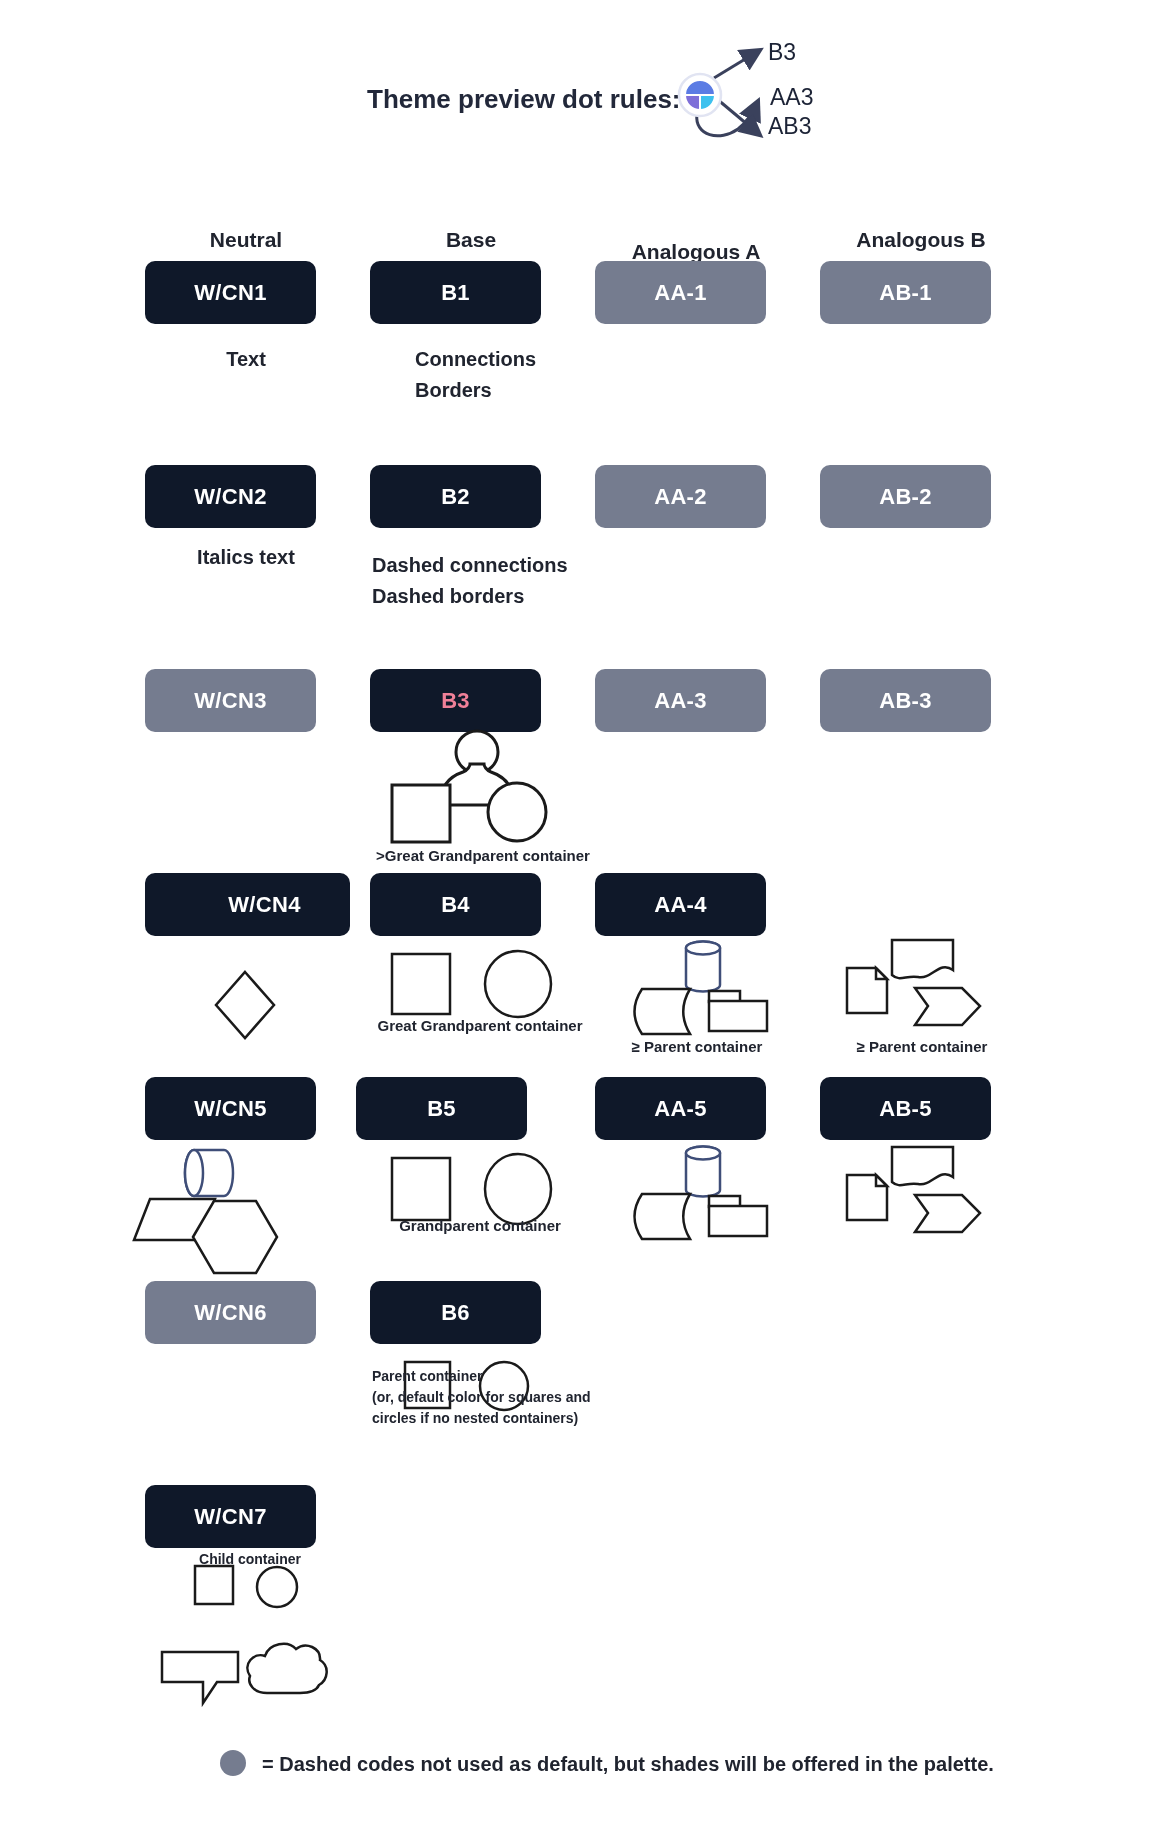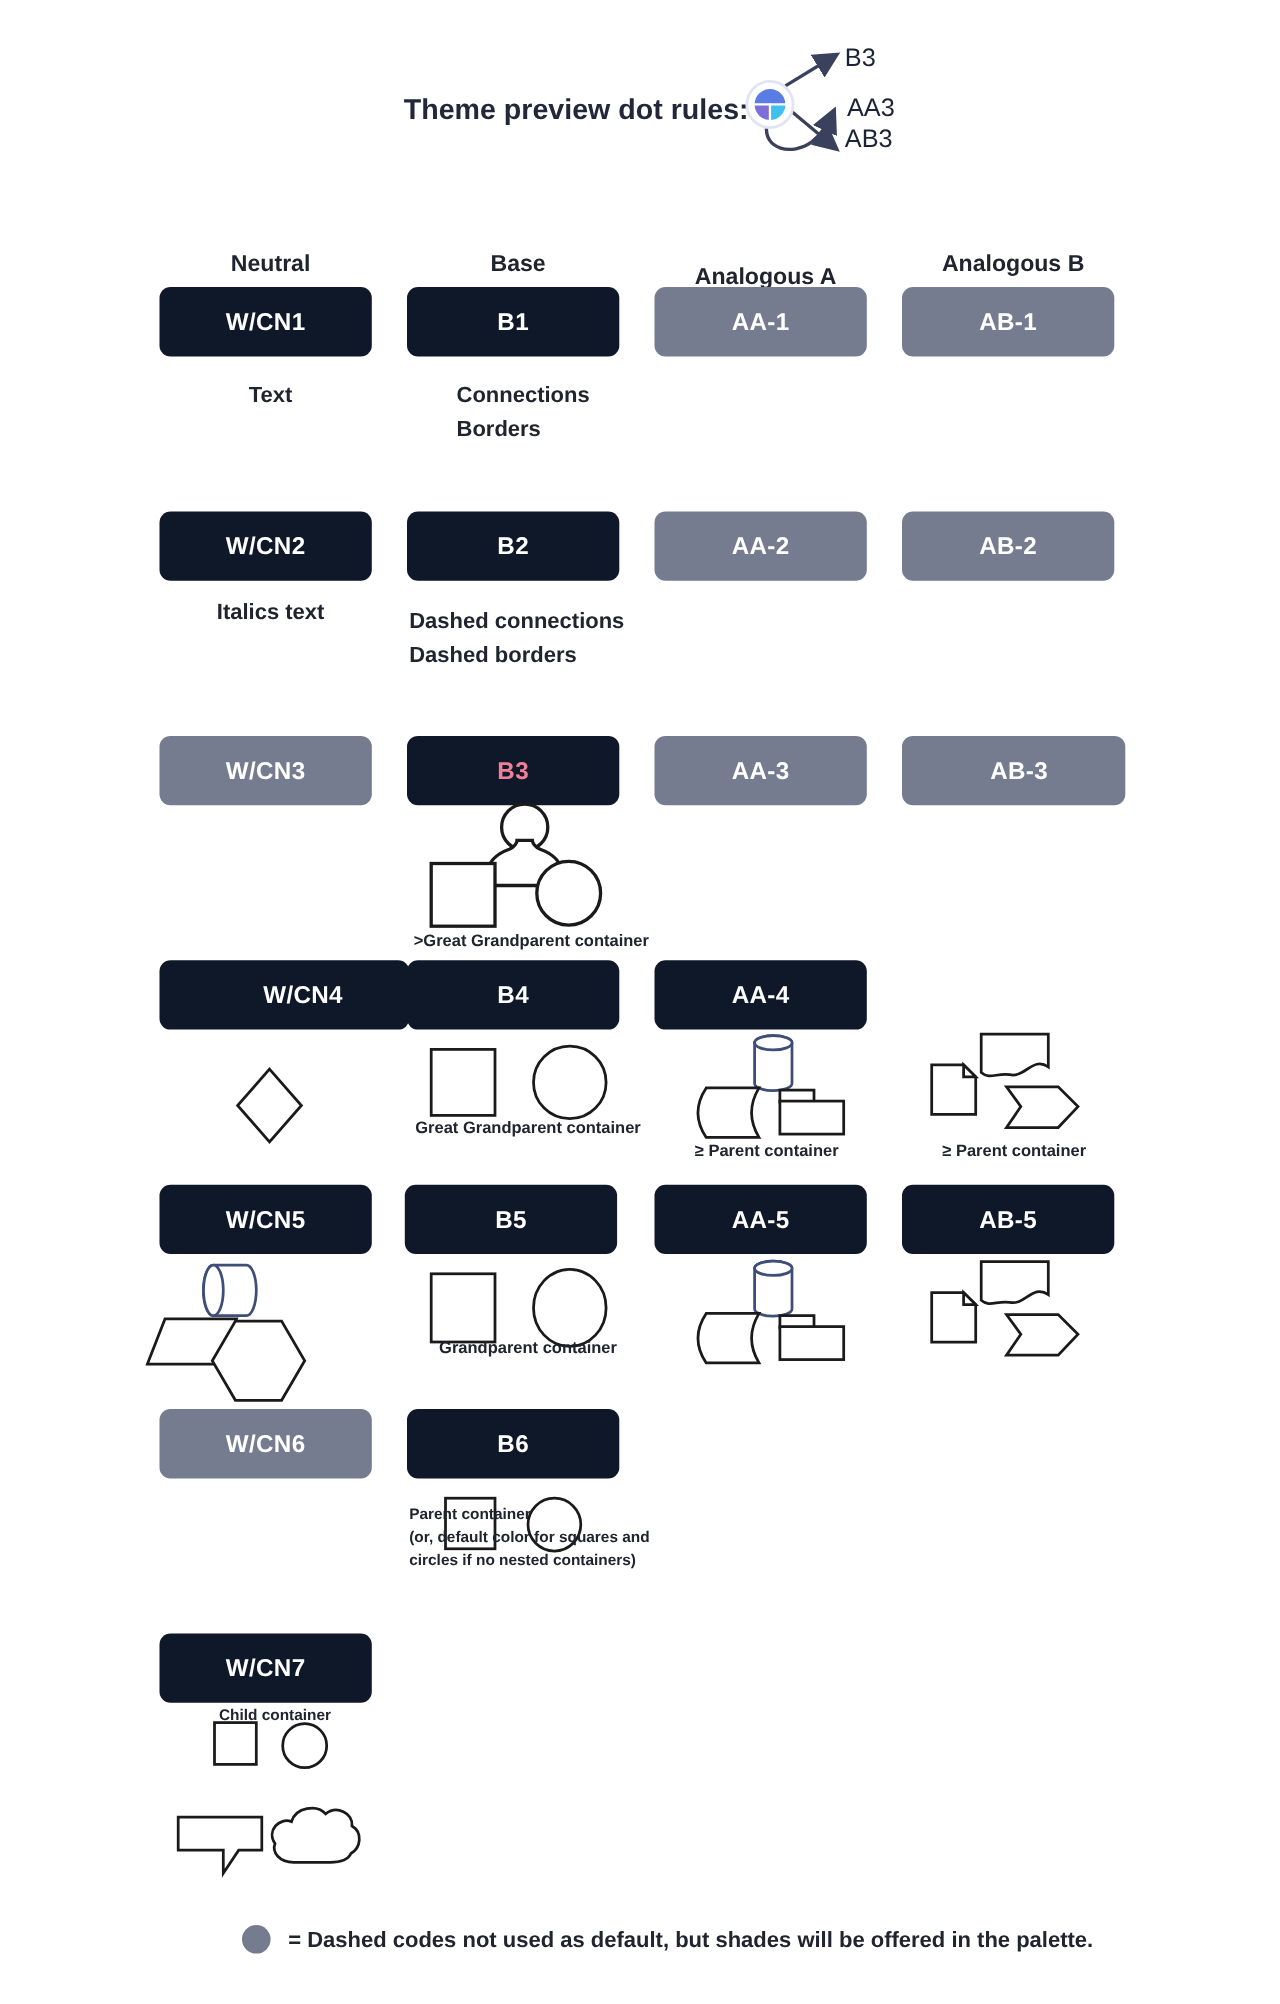--- a/index.html
+++ b/index.html
@@ -5,21 +5,21 @@
   html,body{margin:0;padding:0;background:#ffffff;}
   #canvas{
     position:relative;width:1164px;height:1822px;background:#ffffff;
     font-family:"Liberation Sans",sans-serif;color:#20242F;overflow:hidden;
   }
   .abs{position:absolute;}
   .title{font-size:26px;font-weight:600;color:#22283A;}
   .dot-label{font-size:23px;font-weight:400;color:#1C2336;}
   .col-header{width:202px;text-align:center;font-size:21px;font-weight:700;color:#20242F;}
   .swatch{
-    position:absolute;width:193px;height:63px;border-radius:10px;
+    position:absolute;width:171px;height:63px;border-radius:10px;
     display:flex;align-items:center;justify-content:center;
     font-size:22px;font-weight:700;color:#ffffff;letter-spacing:.3px;
   }
   .dark{background:#0F1829;}
   .gray{background:#757C8F;}
   .pink{color:#F08098;}
   .cap{position:absolute;font-weight:700;color:#20242F;}
   .cap-lg{font-size:20px;line-height:31px;}
   .cap-sm{font-size:15px;line-height:20px;}
   .cap-xs{font-size:14px;line-height:21px;}
@@ -78,21 +78,21 @@
   <div class="cap cap-lg" style="left:372px;top:550px;">
     <div>Dashed connections</div>
     <div>Dashed borders</div>
   </div>
 
   <div class="swatch gray" style="left:145px;top:669px;">W/CN3</div>
   <div class="swatch dark" style="left:370px;top:669px;">
       <span class="pink">B3</span>
     </div>
   <div class="swatch gray" style="left:595px;top:669px;">AA-3</div>
-  <div class="swatch gray" style="left:820px;top:669px;padding-left:10px;">AB-3</div>
+  <div class="swatch gray" style="left:820px;top:669px;">AB-3</div>
 
   <svg class="abs" style="left:358px;top:724px;" width="230" height="125" viewBox="0 0 230 125">
     <circle cx="119" cy="28" r="21" fill="#ffffff" stroke="#1A1A1A" stroke-width="3"></circle>
     <path d="M 82,81 C 82,59 96,51 105,48 C 110,46 112,42 112,40 L 126,40 C 126,42 128,46 133,48 C 142,51 156,59 156,81 Z" fill="#ffffff" stroke="#1A1A1A" stroke-width="3"></path>
     <rect x="34" y="61" width="58" height="57" fill="#ffffff" stroke="#1A1A1A" stroke-width="3"></rect>
     <circle cx="159" cy="88" r="29" fill="#ffffff" stroke="#1A1A1A" stroke-width="3"></circle>
   </svg>
   <div class="cap cap-sm center" style="left:358px;top:846px;width:250px;">&gt;Great Grandparent container</div>
 
   <div class="swatch dark" style="left:145px;top:873px;padding-left:34px;">W/CN4</div>
@@ -120,21 +120,21 @@
 
   <svg class="abs" style="left:835px;top:935px;" width="190" height="125" viewBox="0 0 190 125">
     <path d="M 57,5 H 118 V 35 C 104,25 97,45 83,42 C 71,40 65,47 57,40 Z" fill="#ffffff" stroke="#1A1A1A" stroke-width="2.5"></path>
     <path d="M 12,33 H 41 L 52,44 V 78 H 12 Z" fill="#ffffff" stroke="#1A1A1A" stroke-width="2.5"></path>
     <path d="M 41,33 V 44 H 52 Z" fill="#ffffff" stroke="#1A1A1A" stroke-width="2.5"></path>
     <polygon points="80,53 127,53 145,71 127,90 80,90 93,71" fill="#ffffff" stroke="#1A1A1A" stroke-width="2.5"></polygon>
   </svg>
   <div class="cap cap-sm center" style="left:820px;top:1037px;width:204px;">≥ Parent container</div>
 
   <div class="swatch dark" style="left:145px;top:1077px;">W/CN5</div>
-  <div class="swatch dark" style="left:368px;top:1077px;">B5</div>
+  <div class="swatch dark" style="left:356px;top:1077px;">B5</div>
   <div class="swatch dark" style="left:595px;top:1077px;">AA-5</div>
   <div class="swatch dark" style="left:820px;top:1077px;">AB-5</div>
 
   <svg class="abs" style="left:130px;top:1140px;" width="175" height="140" viewBox="0 0 175 140">
     <path d="M 64,10 H 94 A 9,23 0 0 1 94,56 H 64 A 9,23 0 0 1 64,10 Z" fill="#ffffff" stroke="#3F4E78" stroke-width="2.5"></path>
     <ellipse cx="64" cy="33" rx="9" ry="23" fill="#ffffff" stroke="#3F4E78" stroke-width="2.5"></ellipse>
     <polygon points="4,100 20,59 85,59 69,100" fill="#ffffff" stroke="#1A1A1A" stroke-width="2.5"></polygon>
     <polygon points="63,97 84,61 126,61 147,97 126,133 84,133" fill="#ffffff" stroke="#1A1A1A" stroke-width="2.5"></polygon>
   </svg>
 

